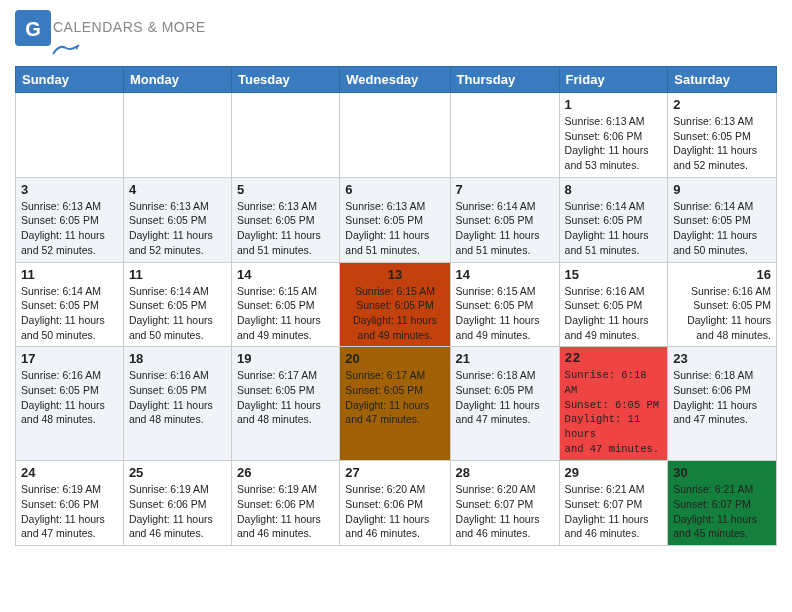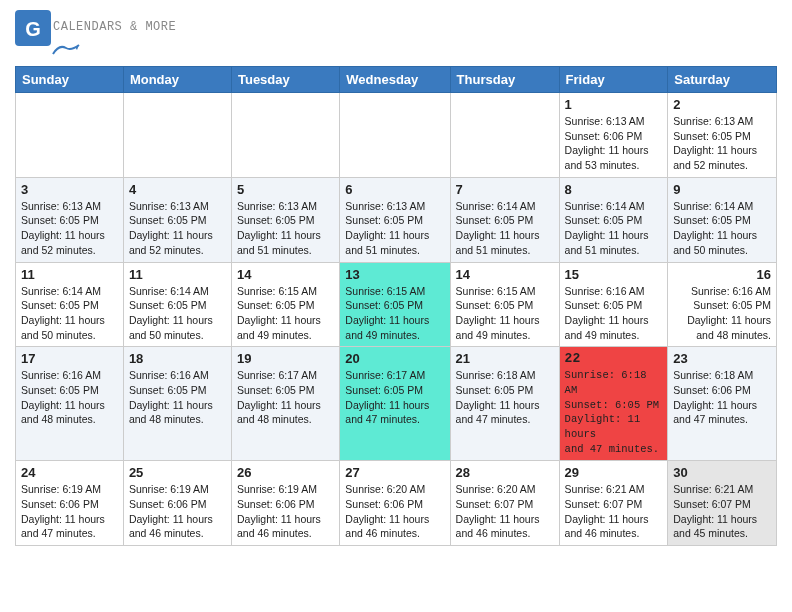--- a/index.html
+++ b/index.html
@@ -93,21 +93,21 @@
       <div style="display:flex;flex-direction:column;align-items:flex-start;">
         <div style="display:flex;align-items:center;">
           <svg width="36" height="36" viewBox="0 0 36 36">
             <rect x="0" y="0" width="36" height="36" rx="4" fill="#3a7abf"></rect>
             <text x="18" y="26" text-anchor="middle" fill="white" font-size="20" font-weight="bold" font-family="Arial">G</text>
           </svg>
           <div style="margin-left:2px;">
             <div style="font-size:20px;font-weight:bold;line-height:1.1;">
               <span style="color:#1a1a1a;"></span><span style="color:#3a7abf;"></span>
             </div>
-            <div style="font-size:12px;color:#888;letter-spacing:0.5px;margin-top:-2px;font-family:Liberation Mono, monospace;">CALENDARS &amp; MORE</div>
+            <div style="font-size:14px;color:#888;letter-spacing:0.5px;margin-top:-2px;">CALENDARS &amp; MORE</div>
           </div>
         </div>
 
         <svg width="30" height="16" viewBox="0 0 30 16" style="margin-left:36px;margin-top:-4px;">
           <path d="M2,12 Q8,2 15,6 Q20,9 28,3" stroke="#3a7abf" stroke-width="2" fill="none"></path>
           <polygon points="28,3 24,5 26,8" fill="#3a7abf"></polygon>
         </svg>
       </div>
     </div>
     <div class="title-block">
@@ -216,21 +216,21 @@
 Daylight: 11 hours
 and 50 minutes.</div>
           </td>
           <td style="background: rgb(255, 255, 255);">
             <span class="day-num">14</span>
             <div class="day-info" style="white-space: pre-line;">Sunrise: 6:15 AM
 Sunset: 6:05 PM
 Daylight: 11 hours
 and 49 minutes.</div>
           </td>
-          <td style="background: #5eead4;">
+          <td style="background: #c2410c; text-align: center;">
             <span class="day-num">13</span>
             <div class="day-info" style="white-space: pre-line;">Sunrise: 6:15 AM
 Sunset: 6:05 PM
 Daylight: 11 hours
 and 49 minutes.</div>
           </td>
           <td style="background: rgb(255, 255, 255);">
             <span class="day-num">14</span>
             <div class="day-info" style="white-space: pre-line;">Sunrise: 6:15 AM
 Sunset: 6:05 PM
@@ -267,21 +267,21 @@
 Daylight: 11 hours
 and 48 minutes.</div>
           </td>
           <td style="background: rgb(240, 244, 249);">
             <span class="day-num">19</span>
             <div class="day-info" style="white-space: pre-line;">Sunrise: 6:17 AM
 Sunset: 6:05 PM
 Daylight: 11 hours
 and 48 minutes.</div>
           </td>
-          <td style="background: #5eead4;">
+          <td style="background: #a16207;">
             <span class="day-num">20</span>
             <div class="day-info" style="white-space: pre-line;">Sunrise: 6:17 AM
 Sunset: 6:05 PM
 Daylight: 11 hours
 and 47 minutes.</div>
           </td>
           <td style="background: rgb(240, 244, 249);">
             <span class="day-num">21</span>
             <div class="day-info" style="white-space: pre-line;">Sunrise: 6:18 AM
 Sunset: 6:05 PM
@@ -339,21 +339,21 @@
 Daylight: 11 hours
 and 46 minutes.</div>
           </td>
           <td style="background: rgb(255, 255, 255);">
             <span class="day-num">29</span>
             <div class="day-info" style="white-space: pre-line;">Sunrise: 6:21 AM
 Sunset: 6:07 PM
 Daylight: 11 hours
 and 46 minutes.</div>
           </td>
-          <td style="background: #e5e5e5;">
+          <td style="background: #15803d;">
             <span class="day-num">30</span>
             <div class="day-info" style="white-space: pre-line;">Sunrise: 6:21 AM
 Sunset: 6:07 PM
 Daylight: 11 hours
 and 45 minutes.</div>
           </td>
         </tr>
       </tbody>
   </table>
 </div>

